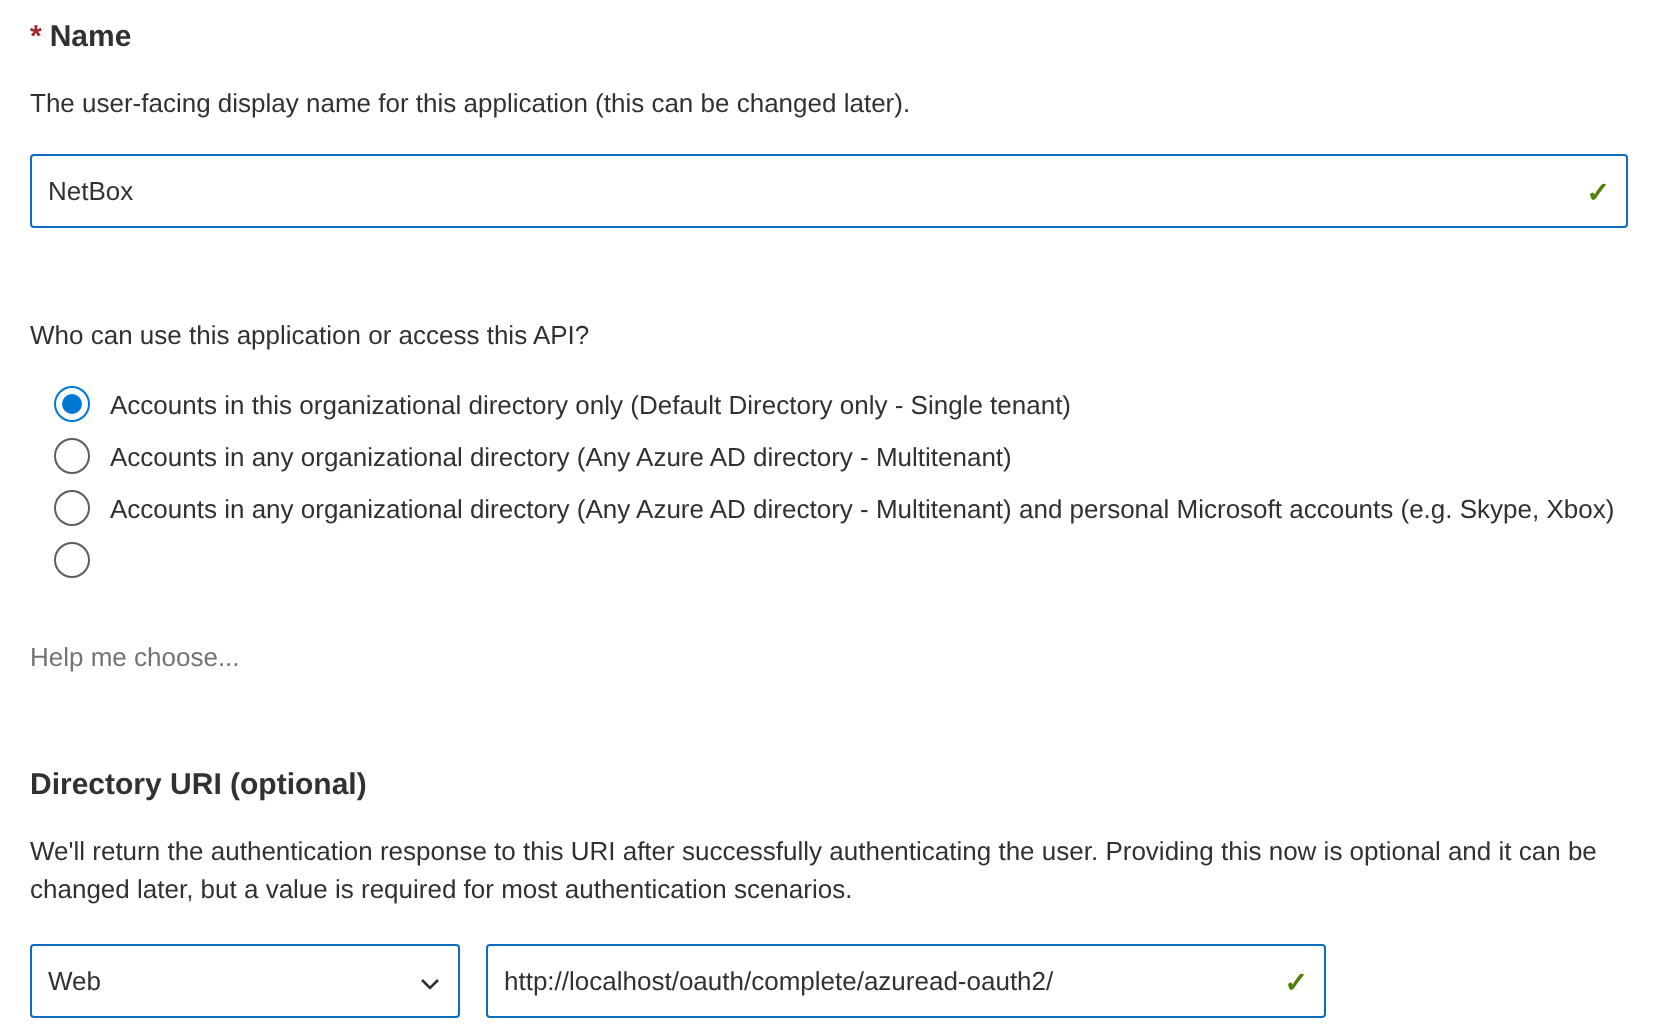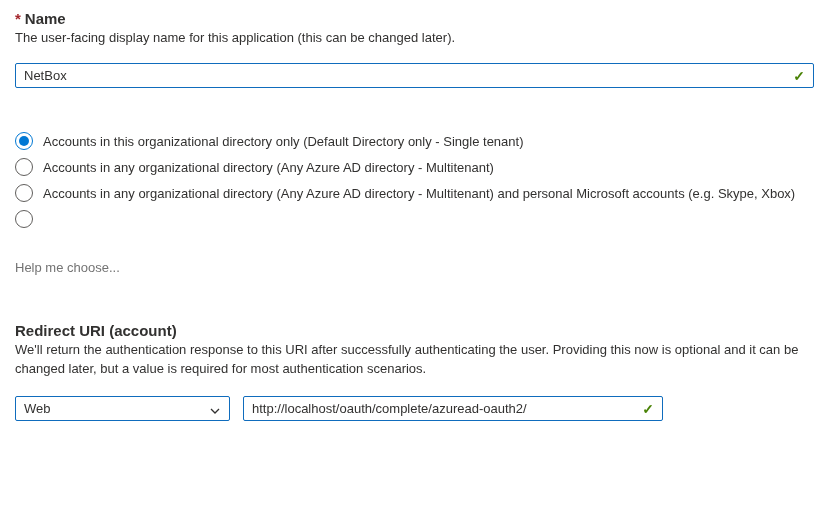--- a/index.html
+++ b/index.html
@@ -19,28 +19,28 @@
     font-weight: 700;
     color: #323130;
     margin: 0;
   }
   .required { color: #a4262c; margin-right: 4px; }
 
   .desc {
     font-size: 13px;
     line-height: 19px;
     color: #323130;
-    margin: 1px 0 0 0;
+    margin: 15px 0 0 0;
     max-width: 800px;
   }
 
   .field {
     border: 1px solid #0f6cbd;
     border-radius: 2px;
-    height: 25px;
+    height: 37px;
     display: flex;
     align-items: center;
     padding: 0 8px;
     background: #fff;
   }
   .field input {
     border: none;
     outline: none;
     flex: 1;
     font-family: "Liberation Sans", sans-serif;
@@ -62,20 +62,21 @@
   .account-section { margin-top: 44px; }
   .question { margin-top: 22px; }
 
   .radio-list { margin-top: 16px; }
   .radio-row {
     display: flex;
     align-items: center;
     margin-bottom: 8px;
     height: 18px;
     cursor: pointer;
+    margin-left: 12px;
   }
   .radio {
     width: 18px;
     height: 18px;
     min-width: 18px;
     border-radius: 50%;
     border: 1px solid #605e5c;
     position: relative;
     background: #fff;
   }
@@ -133,20 +134,21 @@
 
   <p class="desc">The user-facing display name for this application (this can be changed later).</p>
 
   <div class="field name-field">
     <input type="text" value="NetBox" style="">
     <span class="check">✓</span>
   </div>
 
   <div class="account-section">
 
+    <p class="desc question">Who can use this application or access this API?</p>
 
     <div class="radio-list">
 
       <div class="radio-row">
         <span class="radio selected"></span>
         <span class="radio-label">Accounts in this organizational directory only (Default Directory only - Single tenant)</span>
       </div>
 
       <div class="radio-row">
         <span class="radio"></span>
@@ -161,21 +163,21 @@
       <div class="radio-row">
         <span class="radio"></span>
       </div>
 
     </div>
 
     <a class="help-link">Help me choose...</a>
   </div>
 
   <div class="redirect-section">
-    <h3 class="section-title">Redirect URI (account)</h3>
+    <h3 class="section-title">Directory URI (optional)</h3>
 
     <p class="desc">We'll return the authentication response to this URI after successfully authenticating the user. Providing this now is optional and it can be changed later, but a value is required for most authentication scenarios.</p>
 
     <div class="uri-row">
 
       <div class="field platform-select">
         <span class="select-text">Web</span>
         <span class="chevron">
           <svg viewBox="0 0 12 12" width="12" height="12">
             <polyline points="2,4 6,8 10,4" fill="none" stroke="#323130" stroke-width="1.3"></polyline>

